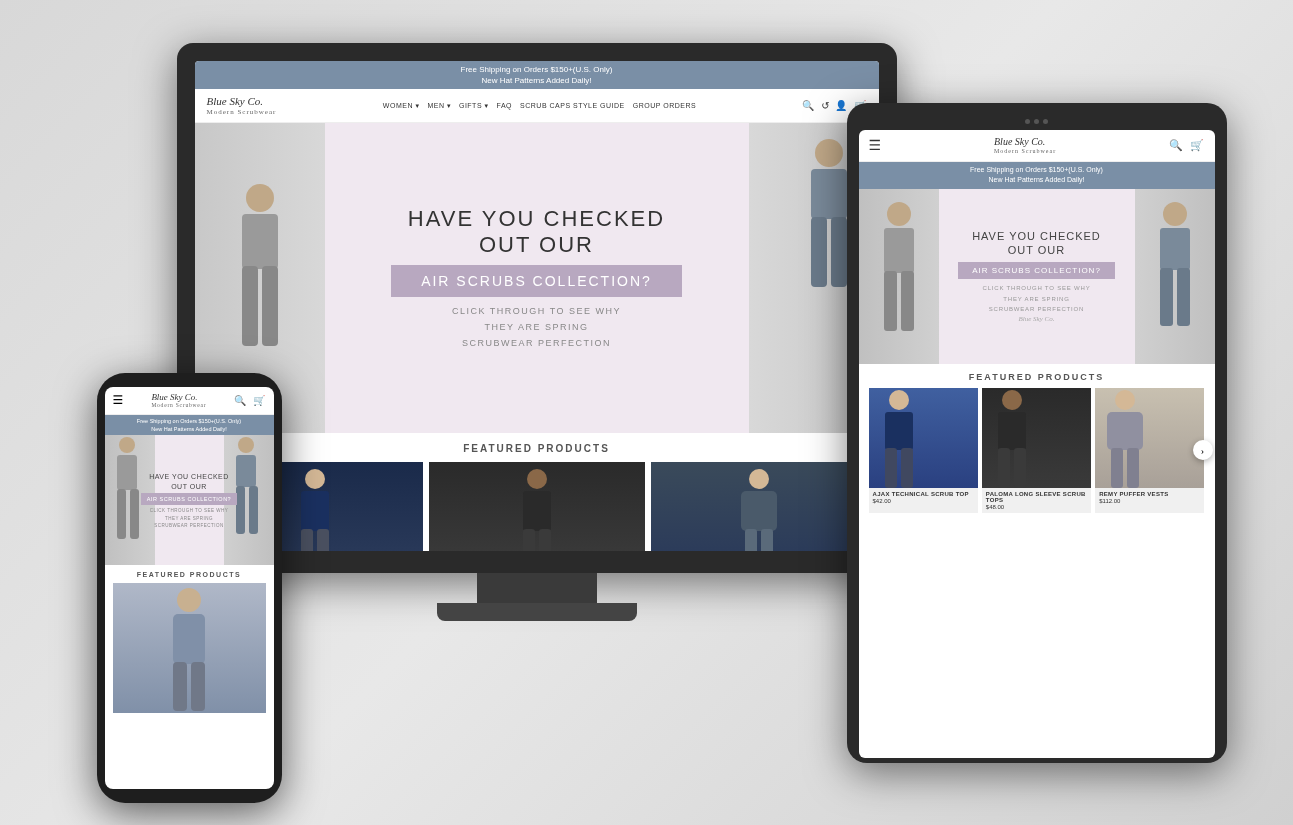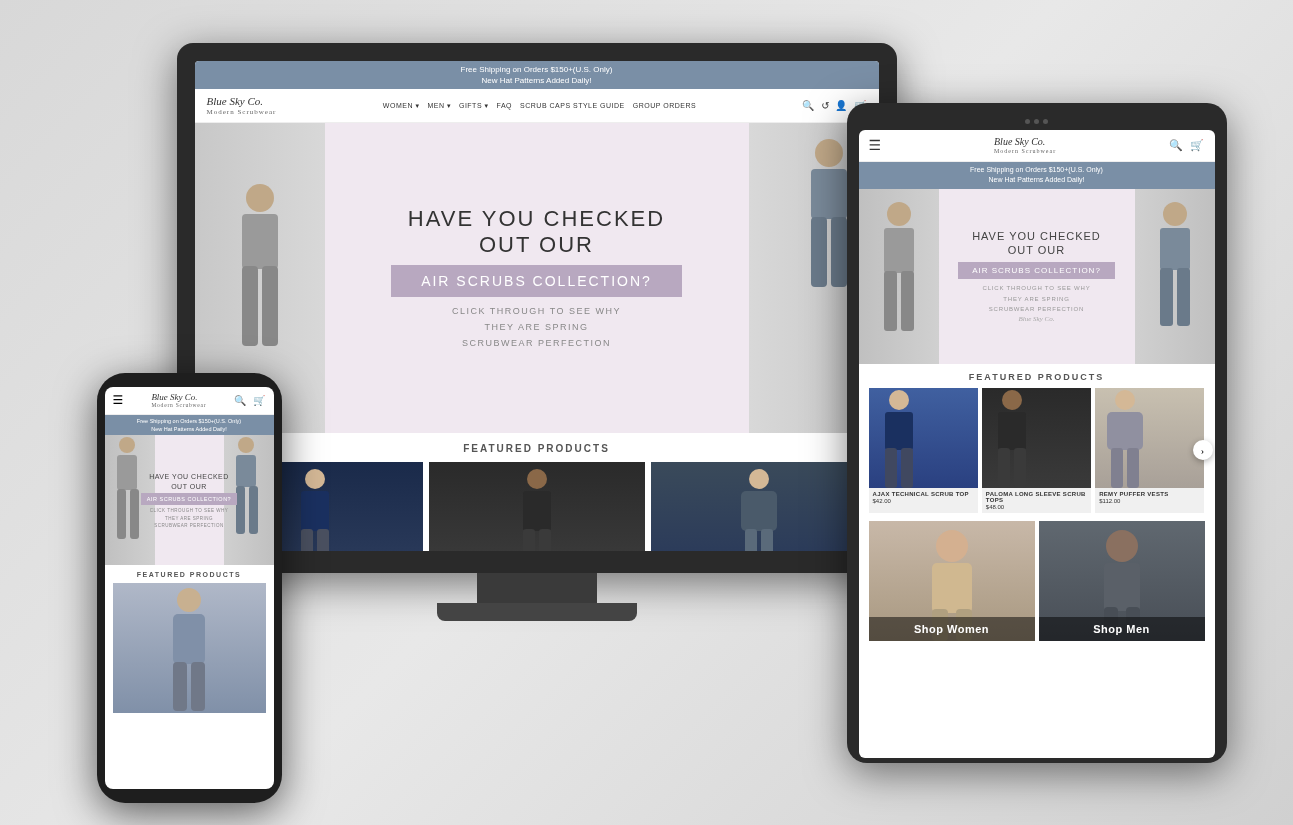--- a/index.html
+++ b/index.html
@@ -786,40 +786,20 @@
                   <rect x="32" y="60" width="12" height="40" rx="3" fill="#808090"></rect>
                 </svg>
               </div>
               <div class="tab-product-name">REMY PUFFER VESTS</div>
               <div class="tab-product-price">$112.00</div>
             </div>
 
             <div class="tab-next-arrow">›</div>
           </div>
 
-          <div class="tab-shop-row">
-            <div class="tab-shop-card shop-women-bg">
-              <svg width="100%" height="100%" viewBox="0 0 120 120" xmlns="http://www.w3.org/2000/svg" preserveAspectRatio="xMidYMid meet">
-                <circle cx="60" cy="25" r="16" fill="#d4b090"></circle>
-                <rect x="40" y="42" width="40" height="50" rx="5" fill="#d0b890"></rect>
-                <rect x="40" y="88" width="16" height="32" rx="4" fill="#b0a080"></rect>
-                <rect x="64" y="88" width="16" height="32" rx="4" fill="#b0a080"></rect>
-              </svg>
-              <div class="tab-shop-label">Shop Women</div>
-            </div>
-            <div class="tab-shop-card shop-men-bg">
-              <svg width="100%" height="100%" viewBox="0 0 120 120" xmlns="http://www.w3.org/2000/svg" preserveAspectRatio="xMidYMid meet">
-                <circle cx="60" cy="25" r="16" fill="#8a7060"></circle>
-                <rect x="42" y="42" width="36" height="48" rx="4" fill="#5a6068"></rect>
-                <rect x="42" y="86" width="14" height="34" rx="4" fill="#484e56"></rect>
-                <rect x="64" y="86" width="14" height="34" rx="4" fill="#484e56"></rect>
-              </svg>
-              <div class="tab-shop-label">Shop Men</div>
-            </div>
-          </div>
         </div>
       </div>
     </div>
   </div>
 
   <div class="phone">
     <div class="phone-outer">
       <div class="phone-screen">
 
         <div class="phone-nav">

